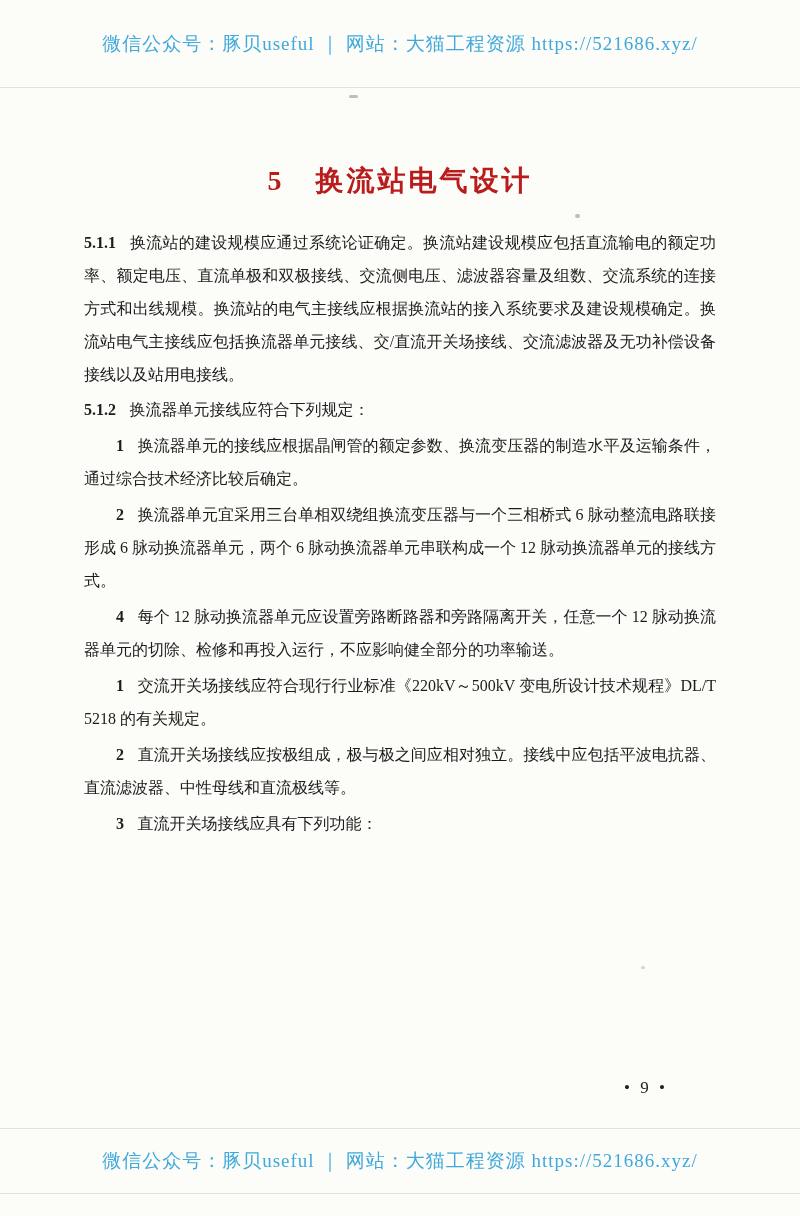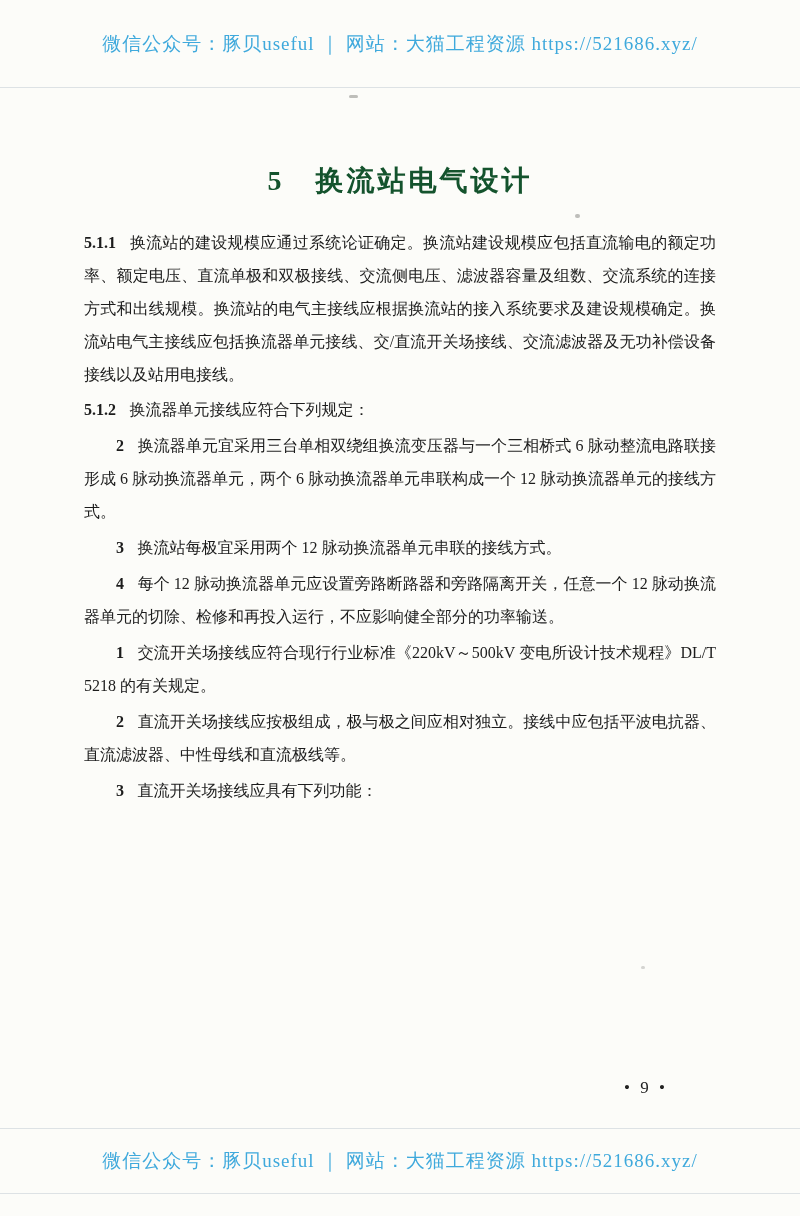--- a/index.html
+++ b/index.html
@@ -30,21 +30,21 @@
   }
   .content {
     position: absolute; top: 88px; left: 84px; width: 632px;
   }
   .chapter-title {
     margin-top: 74px;
     text-align: center;
     font-size: 28px;
     font-weight: bold;
     letter-spacing: 3px;
-    color: #14532d;
+    color: #b91c1c;
   }
   .section-title {
     margin-top: 50px;
     text-align: center;
     font-size: 20px;
     font-weight: bold;
     letter-spacing: 1px;
     color: #141414;
   }
   .body-text {
@@ -85,24 +85,24 @@
   </header>
 
   <main class="content">
     <h1 class="chapter-title">5　换流站电气设计</h1>
 
     <div class="body-text">
       <p class="clause"><span class="lbl">5.1.1</span><span>换流站的建设规模应通过系统论证确定。换流站建设规模应包括直流输电的额定功率、额定电压、直流单极和双极接线、交流侧电压、滤波器容量及组数、交流系统的连接方式和出线规模。换流站的电气主接线应根据换流站的接入系统要求及建设规模确定。换流站电气主接线应包括换流器单元接线、交/直流开关场接线、交流滤波器及无功补偿设备接线以及站用电接线。</span></p>
 
       <p class="clause"><span class="lbl">5.1.2</span><span>换流器单元接线应符合下列规定：</span></p>
 
+      <p class="item"><span class="lbl">1</span><span>换流器单元的接线应根据晶闸管的额定参数、换流变压器的制造水平及运输条件，通过综合技术经济比较后确定。</span></p>
 
       <p class="item"><span class="lbl">2</span><span>换流器单元宜采用三台单相双绕组换流变压器与一个三相桥式 6 脉动整流电路联接形成 6 脉动换流器单元，两个 6 脉动换流器单元串联构成一个 12 脉动换流器单元的接线方式。</span></p>
 
-      <p class="item"><span class="lbl">3</span><span>换流站每极宜采用两个 12 脉动换流器单元串联的接线方式。</span></p>
 
       <p class="item"><span class="lbl">4</span><span>每个 12 脉动换流器单元应设置旁路断路器和旁路隔离开关，任意一个 12 脉动换流器单元的切除、检修和再投入运行，不应影响健全部分的功率输送。</span></p>
 
 
       <p class="item"><span class="lbl">1</span><span>交流开关场接线应符合现行行业标准《220kV～500kV 变电所设计技术规程》DL/T 5218 的有关规定。</span></p>
 
       <p class="item"><span class="lbl">2</span><span>直流开关场接线应按极组成，极与极之间应相对独立。接线中应包括平波电抗器、直流滤波器、中性母线和直流极线等。</span></p>
 
       <p class="item"><span class="lbl">3</span><span>直流开关场接线应具有下列功能：</span></p>
     </div>

